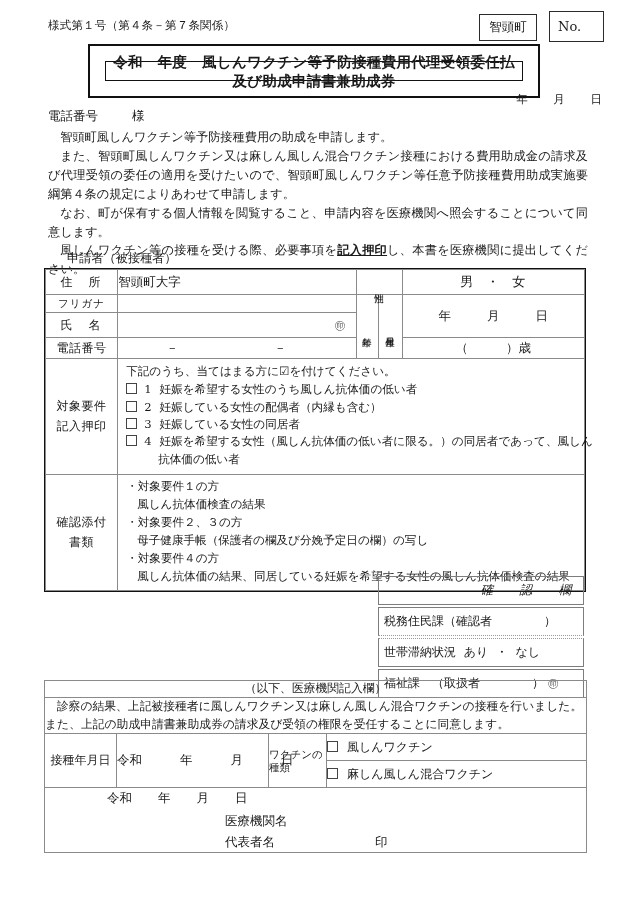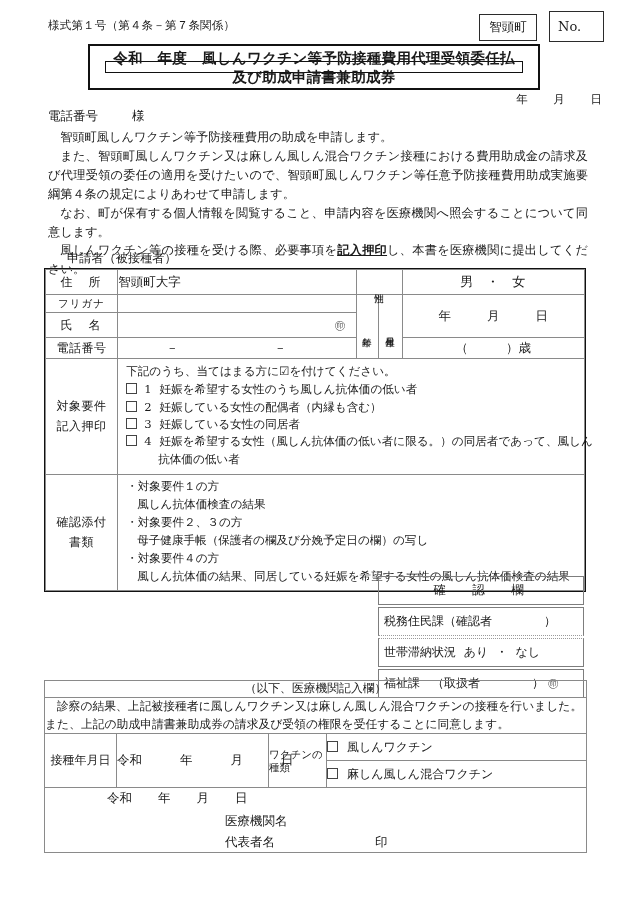--- a/index.html
+++ b/index.html
@@ -64,21 +64,21 @@
     padding-left: 8px;
     font-size: 13px;
   }
 
   
   .title-outer {
     position: absolute;
     left: 88px;
     top: 44px;
     width: 452px;
-    height: 46px;
+    height: 54px;
     border: 2.6px solid #111;
     box-sizing: border-box;
     padding: 15px;
   }
   .title-inner {
     width: 100%;
     height: 100%;
     border: 1px solid #111;
     box-sizing: border-box;
     display: flex;
@@ -255,24 +255,25 @@
     top: 574px;
     width: 210px;
   }
   table.confirm { width: 100%; font-size: 12px; }
   table.confirm td {
     border: 1px solid #7d7d7d;
     padding: 3px 5px;
     height: 21px;
   }
   .confirm-head {
-    text-align: center;
+    text-align: right;
     letter-spacing: 7px;
     padding-left: 7px !important;
     font-size: 12.5px;
+    font-style: italic;
   }
   .confirm-row { white-space: nowrap; font-size: 12px; }
   .dotted-bottom { border-bottom: 1px dotted #9b9b9b !important; }
   .dotted-top { border-top: 1px dotted #9b9b9b !important; }
   .sp-wide { display: inline-block; width: 52px; }
   .sp-wide2 { display: inline-block; width: 38px; }
 
   
   .med-wrap {
     position: absolute;

